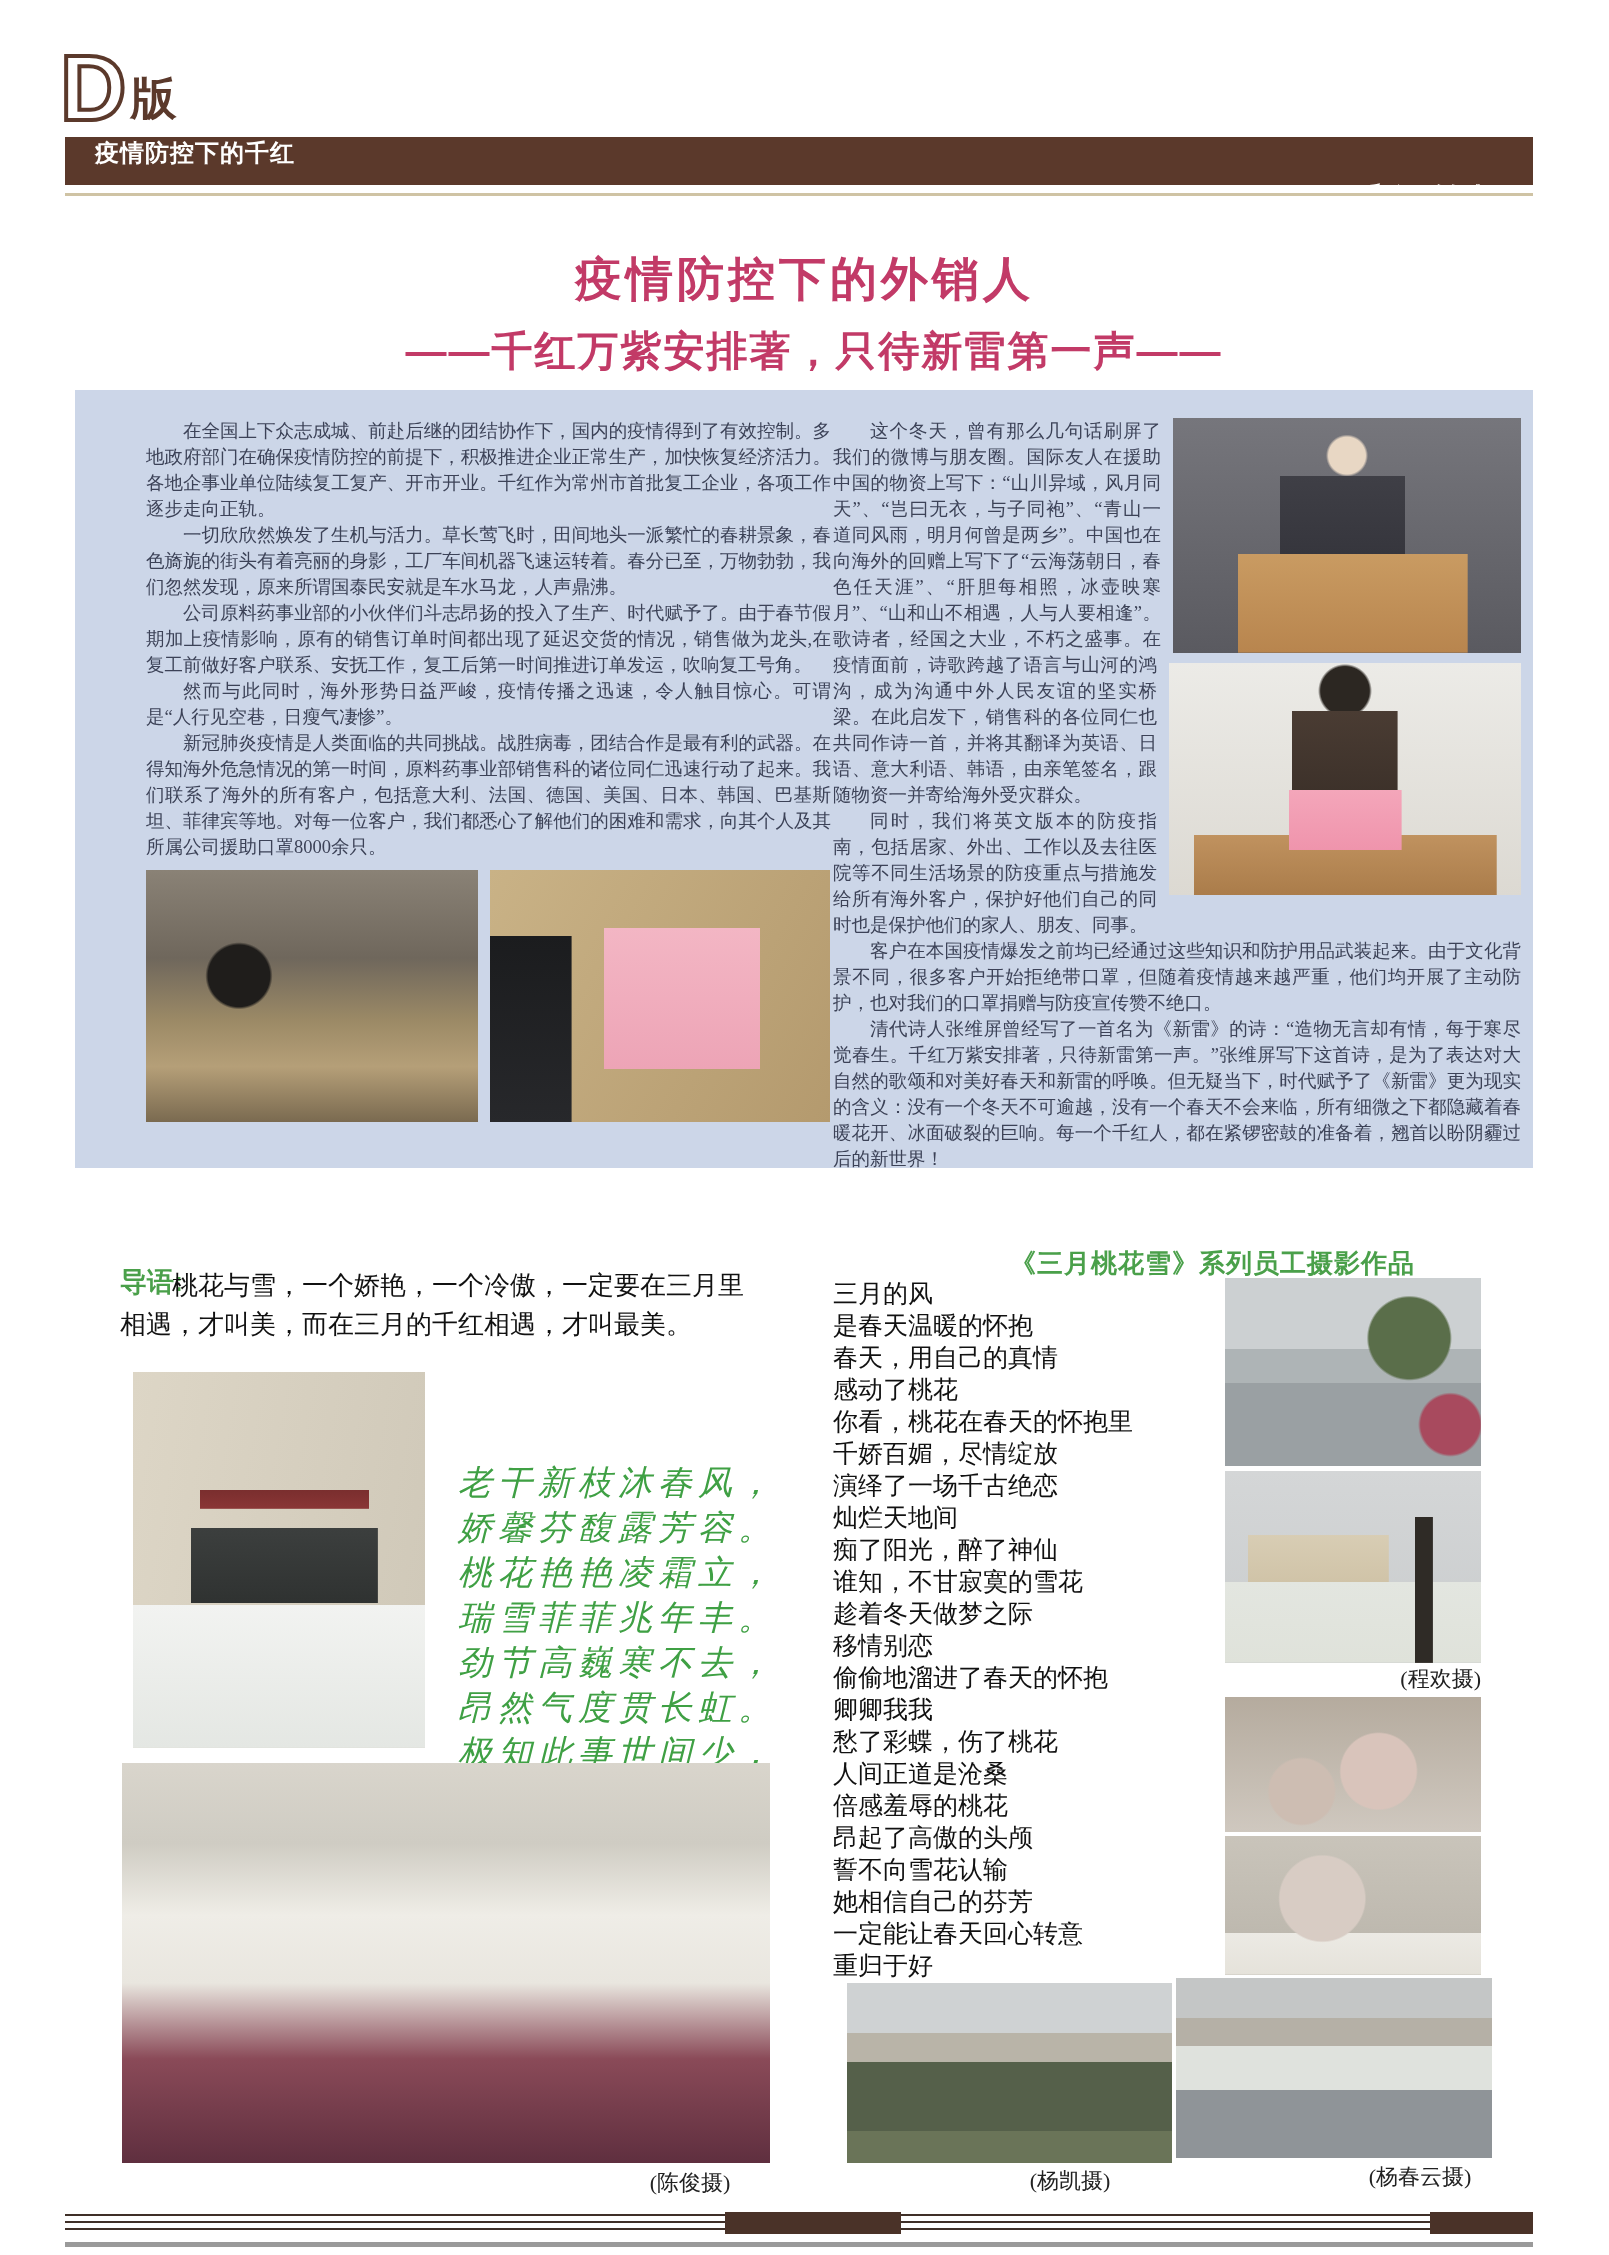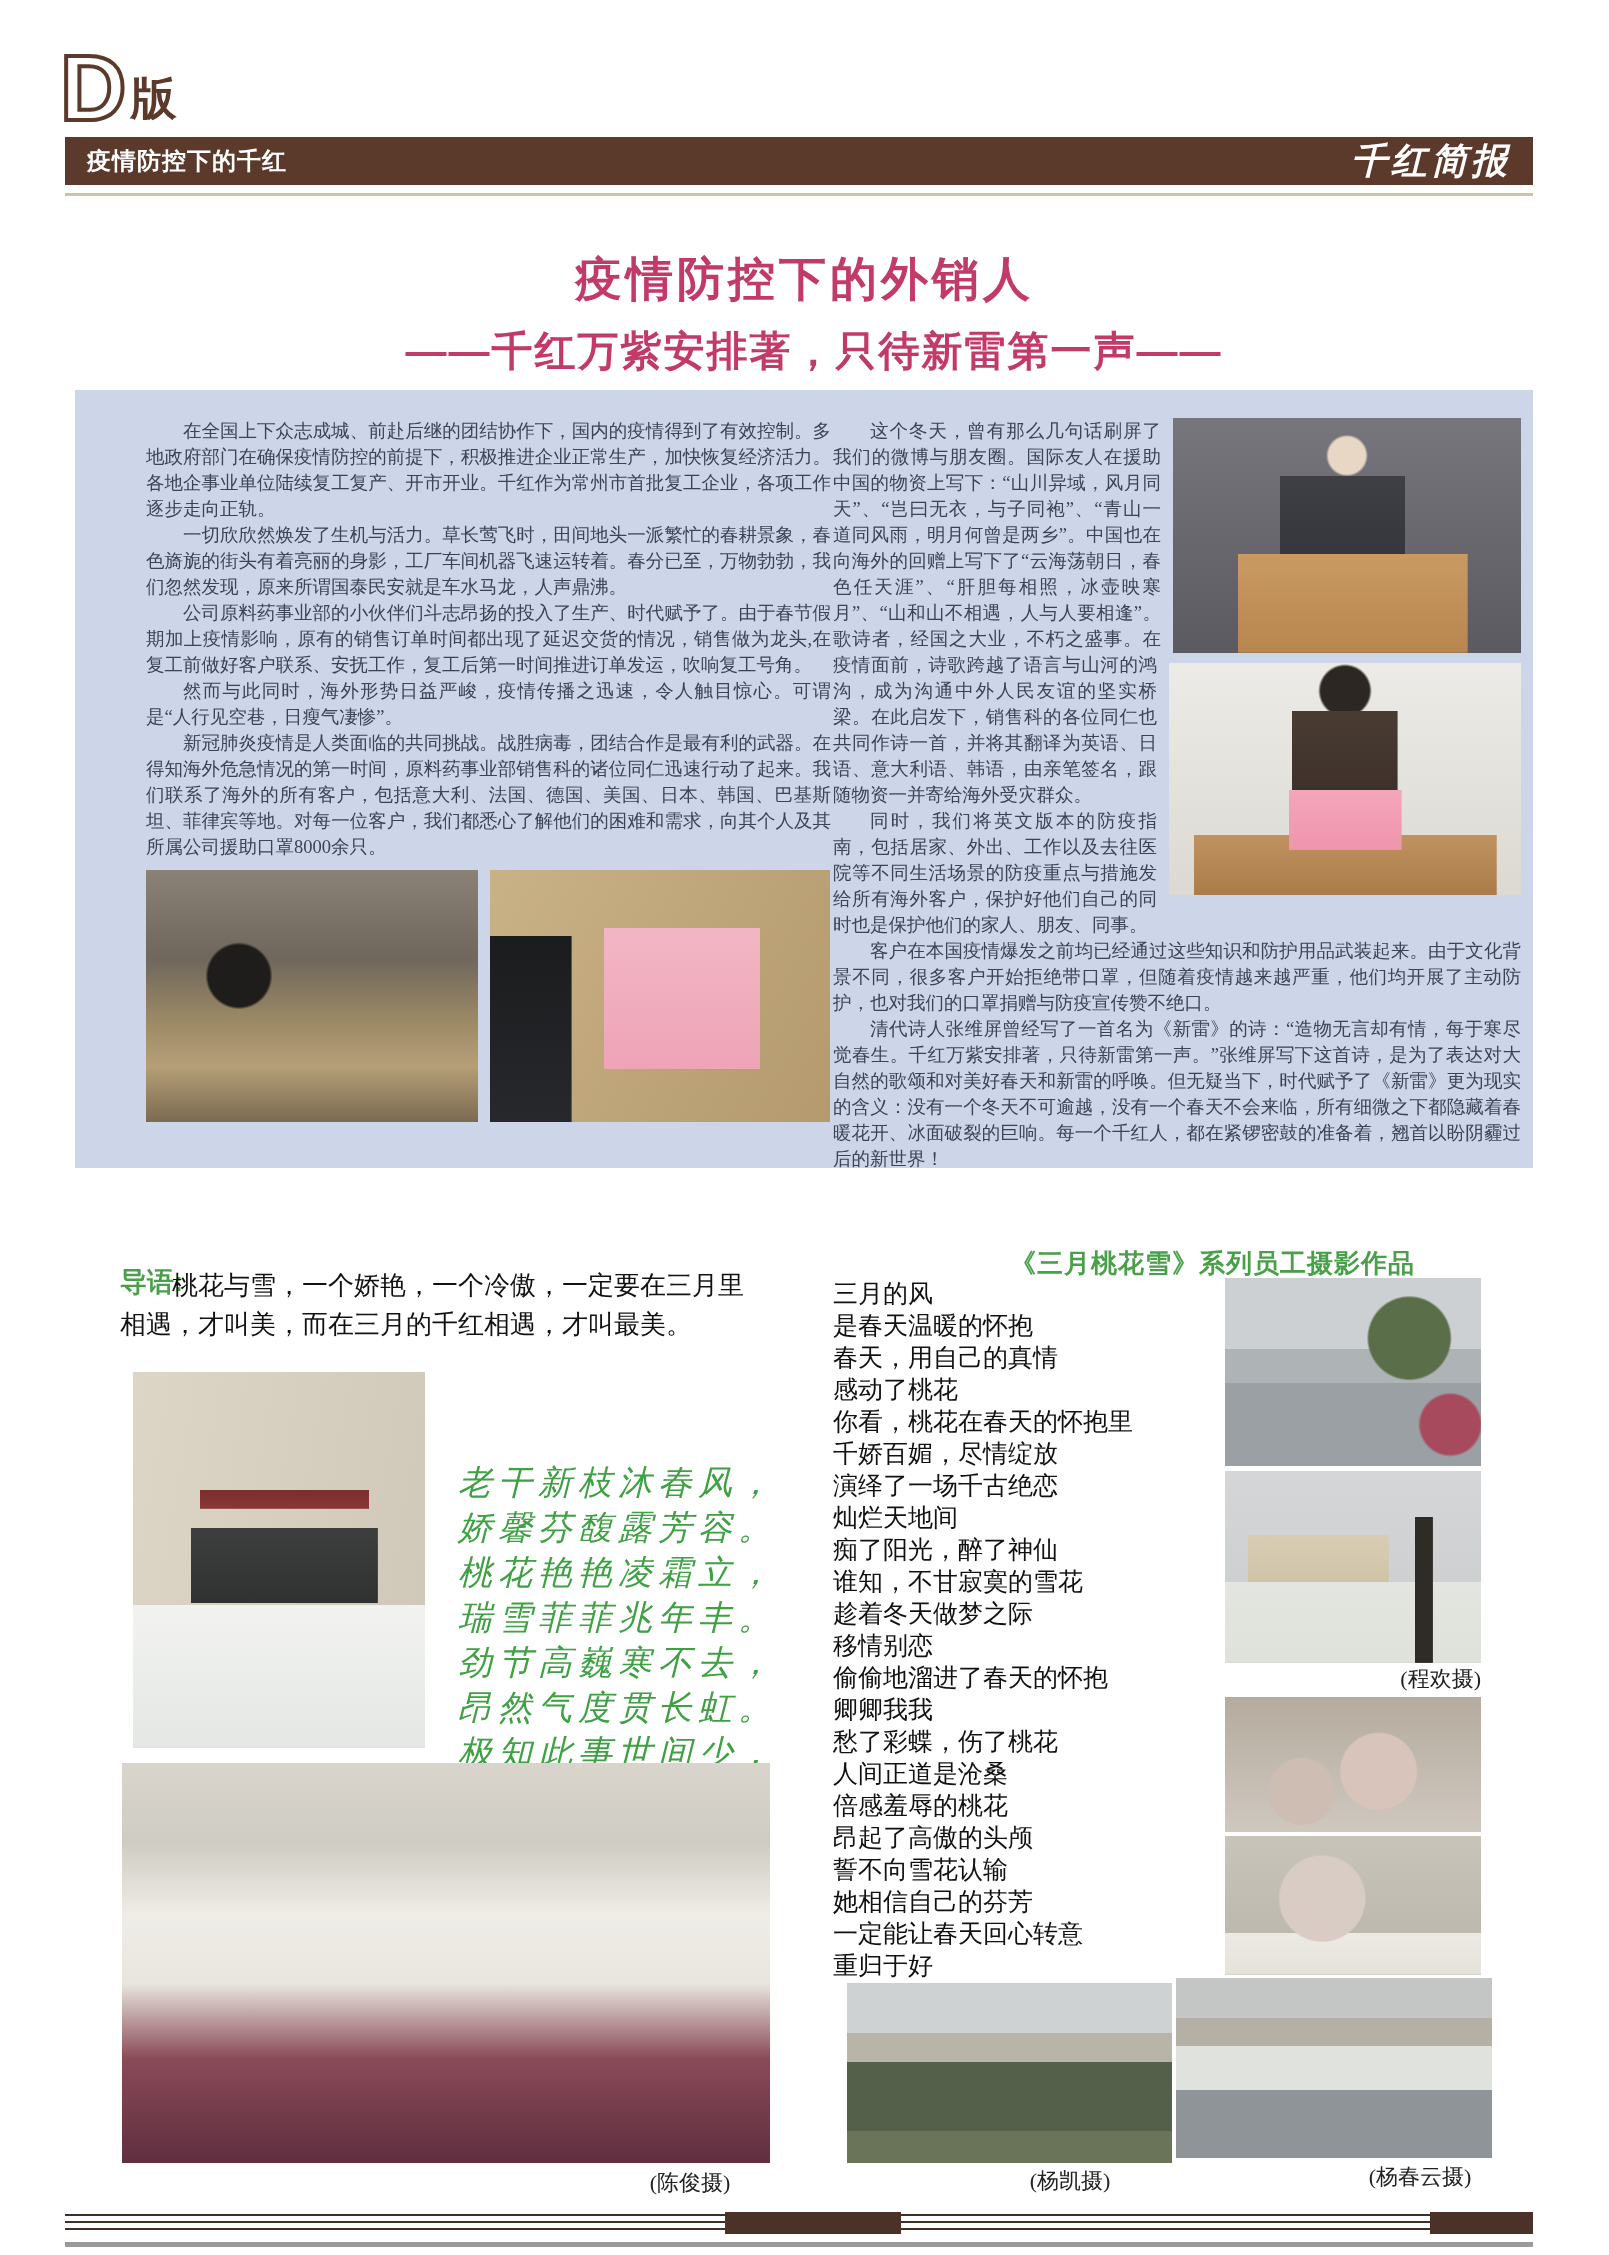--- a/index.html
+++ b/index.html
@@ -6,23 +6,23 @@
   .page{position:relative;width:1609px;height:2255px;background:#fff;overflow:hidden;
         font-family:"Liberation Serif","DejaVu Serif",serif;color:#222;}
 
   
   .edition{position:absolute;left:60px;top:42px;display:flex;align-items:flex-end;}
   .edition-letter{font-family:"Liberation Sans",sans-serif;font-size:92px;line-height:92px;font-weight:bold;
         color:#fff;-webkit-text-stroke:4px #5b392b;text-shadow:0 0 1px #5b392b;}
   .edition-char{font-family:"Liberation Sans",sans-serif;font-size:46px;font-weight:bold;color:#5b392b;
         margin-left:4px;margin-bottom:4px;}
   .topbar{position:absolute;left:65px;top:137px;width:1468px;height:48px;background:#5b392b;
-        display:flex;align-items:center;justify-content:space-between;padding:0 22px;box-sizing:border-box;}
+        display:flex;justify-content:space-between;padding:0 30px;box-sizing:border-box;}
   .topbar-left{font-family:"Liberation Sans",sans-serif;font-size:24px;font-weight:bold;color:#fff;letter-spacing:1px;}
-  .topbar-right{font-size:36px;font-weight:bold;font-style:italic;color:#fff;letter-spacing:4px;}
+  .topbar-right{font-size:36px;font-weight:bold;font-style:italic;color:#fff;letter-spacing:4px;margin-top:41px;}
   .rule-tan{position:absolute;left:65px;top:193px;width:1468px;height:3px;background:#cfc3a4;}
 
   
   .headline{position:absolute;left:0;top:248px;width:100%;text-align:center;color:#c23a67;
         font-family:"Liberation Sans",sans-serif;font-weight:bold;}
   .headline .l1{font-size:47px;letter-spacing:4px;}
   .headline .l2{font-size:41px;margin-top:13px;letter-spacing:2px;padding-left:19px;}
 
   
   .panel{position:absolute;left:75px;top:390px;width:1458px;height:778px;background:#ccd6e8;overflow:hidden;}

